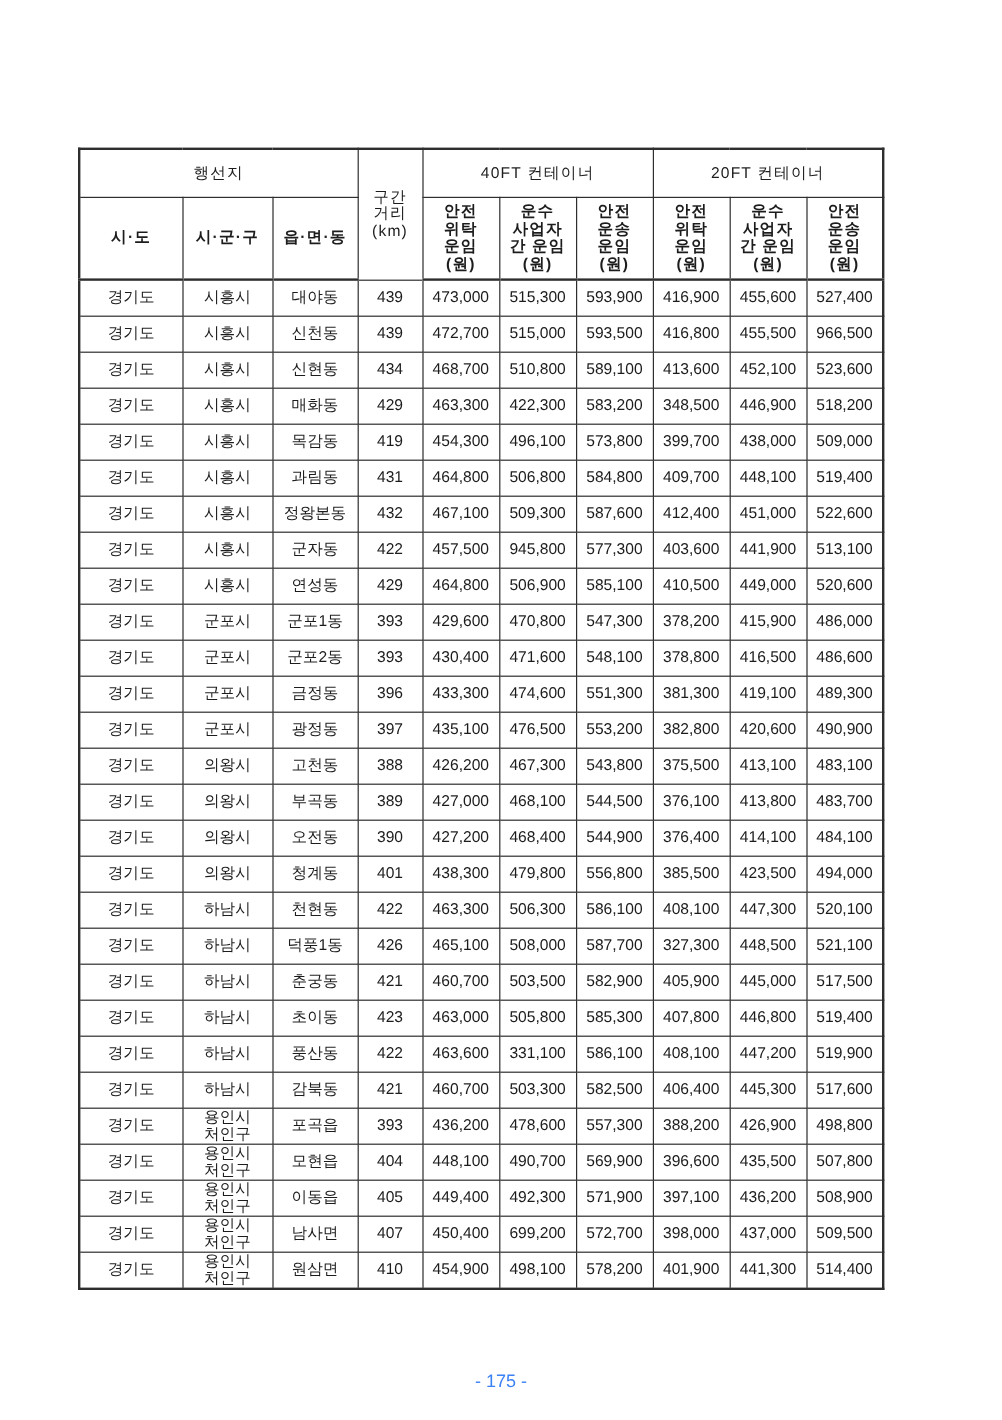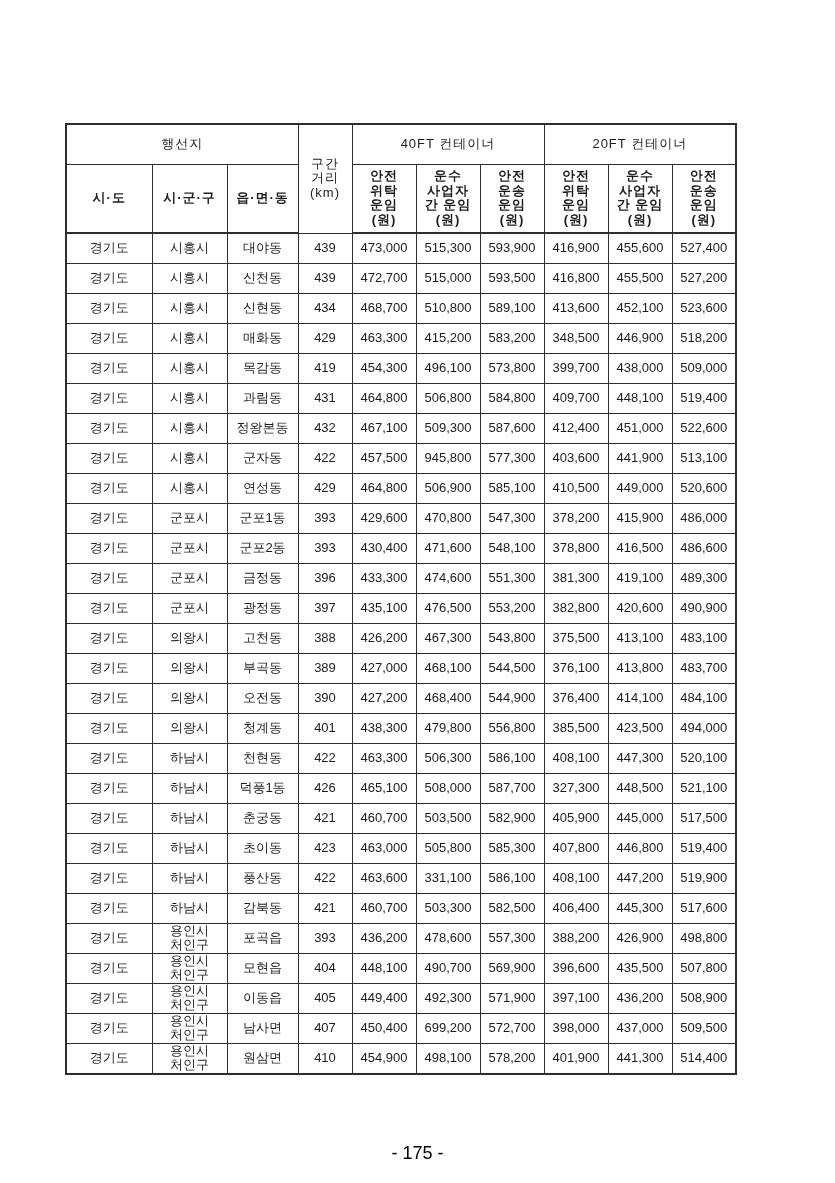--- a/index.html
+++ b/index.html
@@ -43,22 +43,22 @@
   thead tr.sub-row th { border-bottom-width: 2px; font-weight: bold; }
   thead th { letter-spacing: 1px; }
   tbody tr { height: 30px; }
   tbody td { letter-spacing: 0px; }
   .footer {
     position: absolute;
     top: 1108px;
     left: 0;
     width: 835px;
     text-align: center;
-    font-size: 18px;
-    color: #000000;
+    font-size: 15px;
+    color: #3b82f6;
   }
 </style>
 </head>
 <body>
 
 <div class="page">
 
   <table class="fare-table">
     <colgroup>
       <col style="width:86px">
@@ -127,41 +127,41 @@
         <tr>
           <td>경기도</td>
           <td>시흥시</td>
           <td>신천동</td>
           <td>439</td>
           <td>472,700</td>
           <td>515,000</td>
           <td>593,500</td>
           <td>416,800</td>
           <td>455,500</td>
-          <td>527,200</td>
+          <td>966,500</td>
         </tr>
         <tr>
           <td>경기도</td>
           <td>시흥시</td>
           <td>신현동</td>
           <td>434</td>
           <td>468,700</td>
           <td>510,800</td>
           <td>589,100</td>
           <td>413,600</td>
           <td>452,100</td>
           <td>523,600</td>
         </tr>
         <tr>
           <td>경기도</td>
           <td>시흥시</td>
           <td>매화동</td>
           <td>429</td>
           <td>463,300</td>
-          <td>415,200</td>
+          <td>422,300</td>
           <td>583,200</td>
           <td>348,500</td>
           <td>446,900</td>
           <td>518,200</td>
         </tr>
         <tr>
           <td>경기도</td>
           <td>시흥시</td>
           <td>목감동</td>
           <td>419</td>

